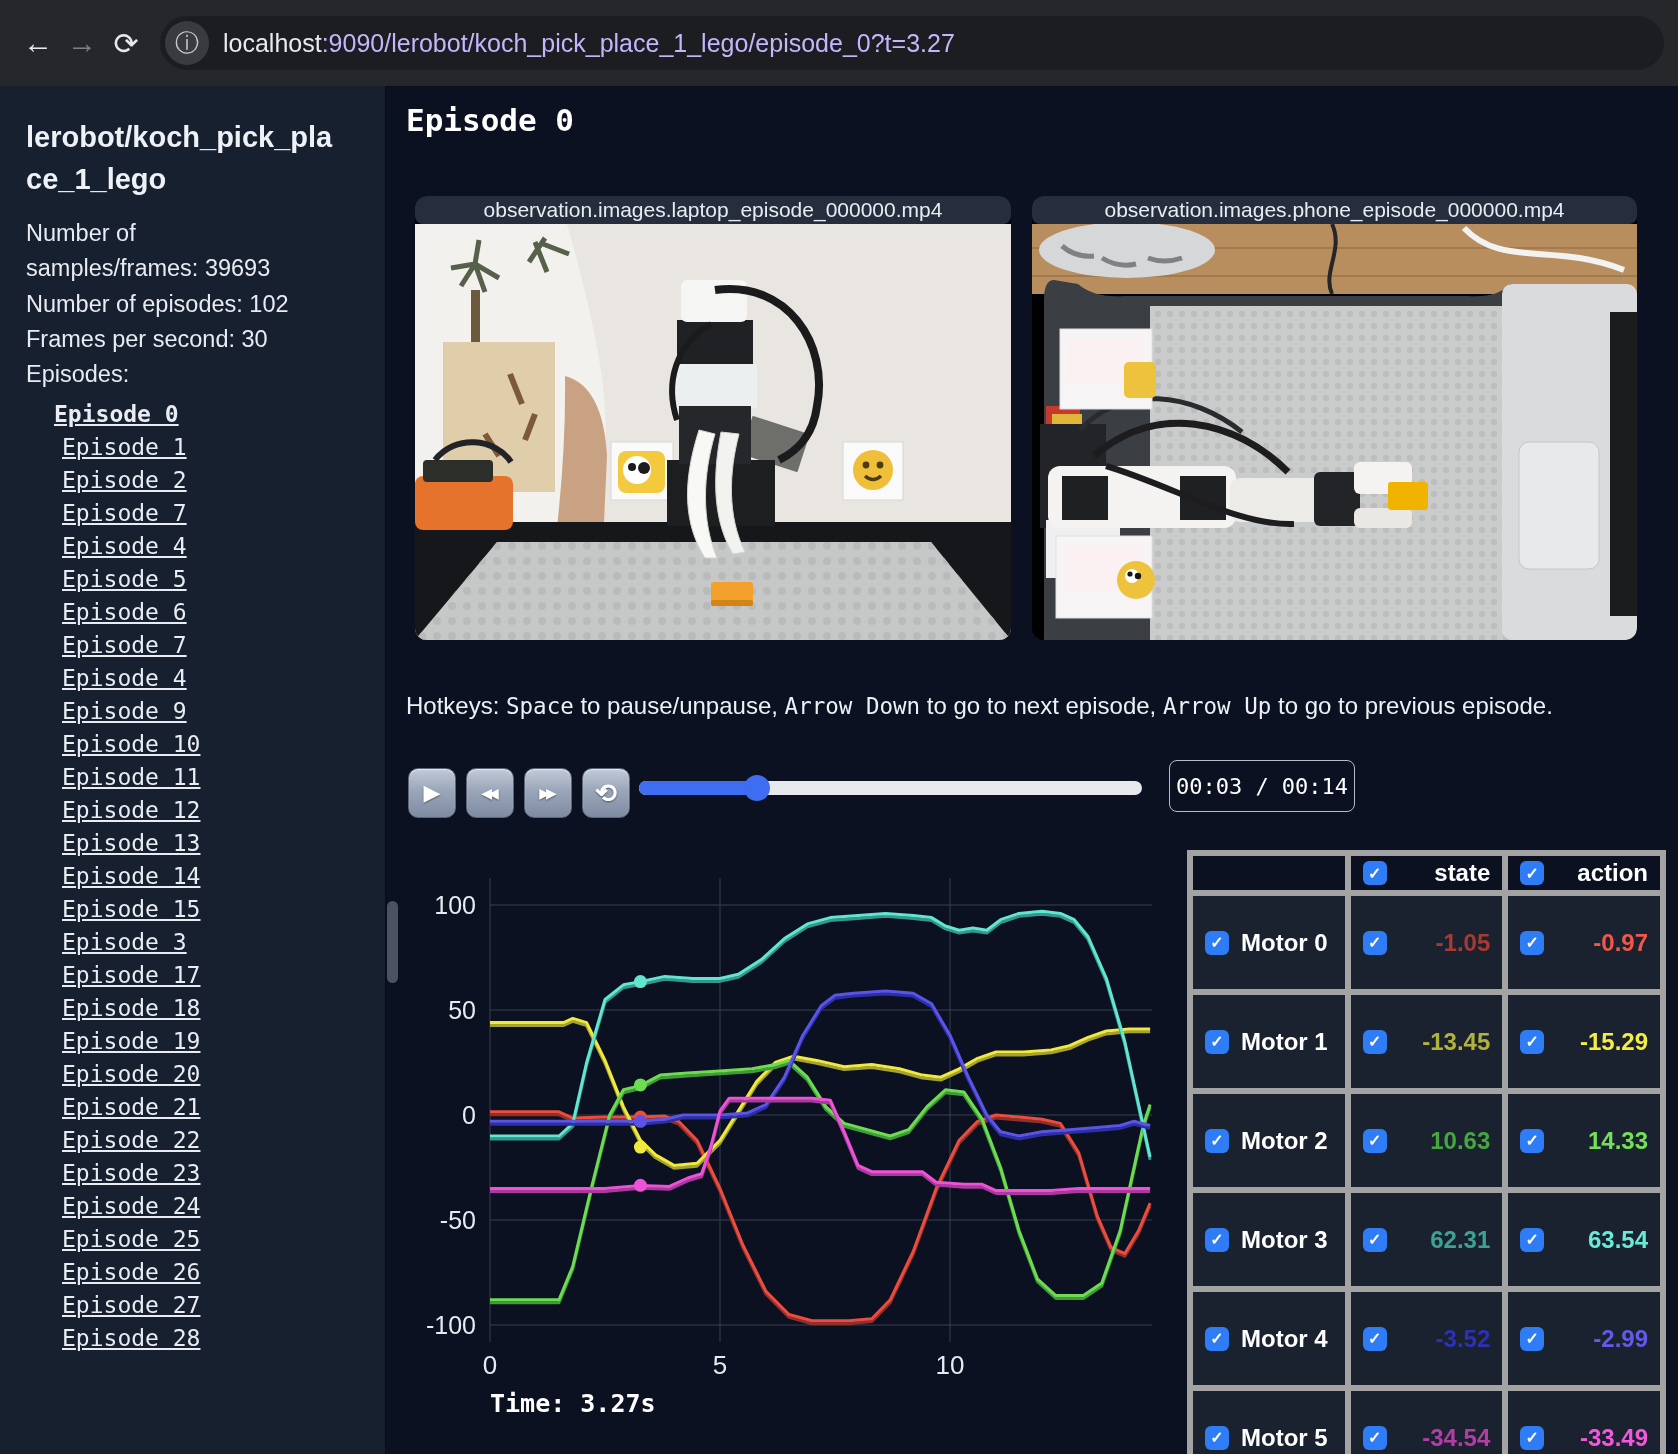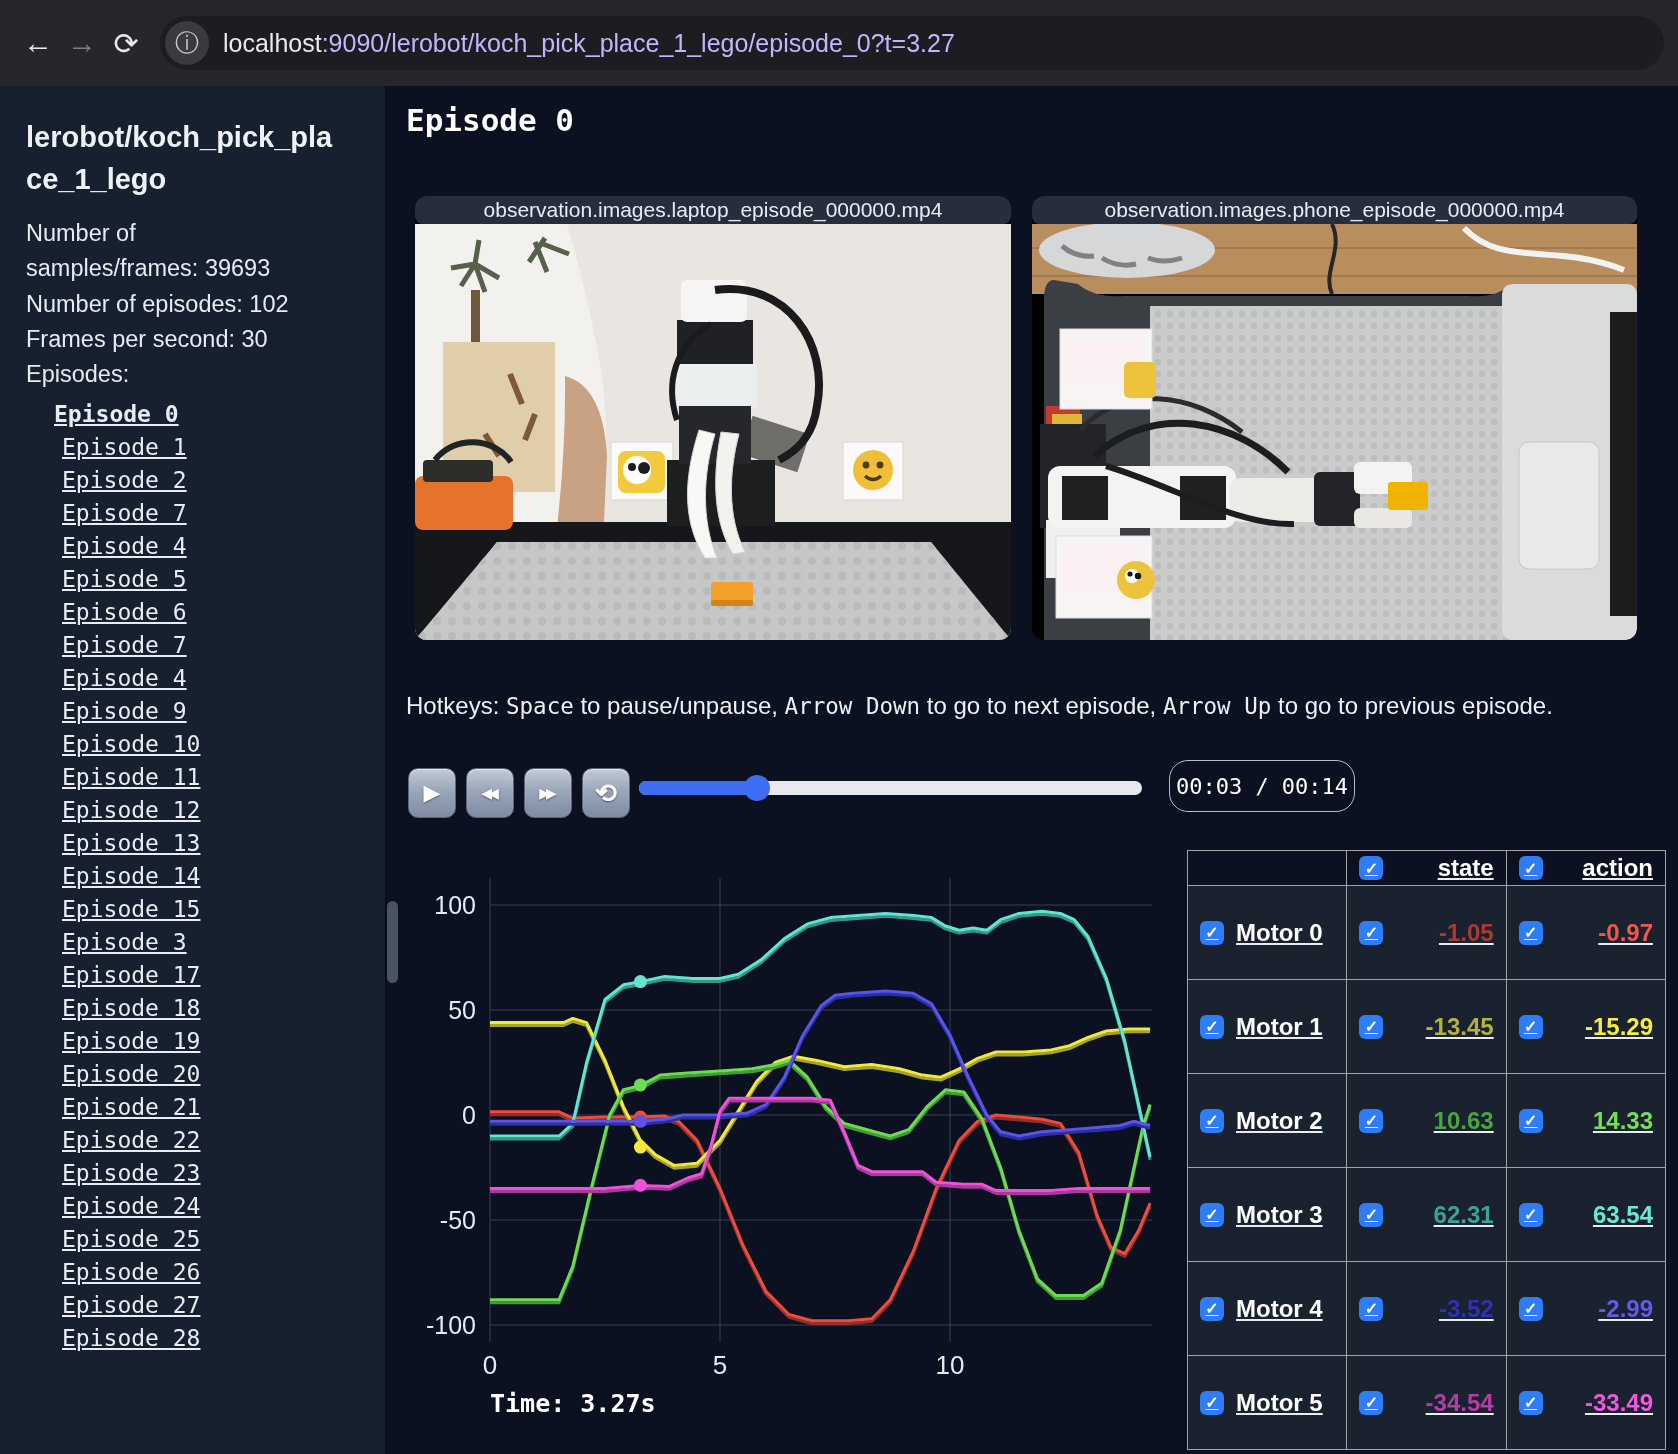--- a/index.html
+++ b/index.html
@@ -53,30 +53,30 @@
   .controls{position:absolute;left:22px;top:682px;height:52px;}
   .pbtn{position:absolute;top:0;width:46px;height:48px;border-radius:10px;border:1px solid #5c6678;
         background:linear-gradient(180deg,#c2cad7 0%,#9aa6b9 45%,#7f8ba1 100%);
         color:#ffffff;display:flex;align-items:center;justify-content:center;cursor:pointer;
         box-shadow:inset 0 1px 1px rgba(255,255,255,.6);}
   .pbtn span{text-shadow:0 1px 2px rgba(0,0,0,.45);}
   .slider{position:absolute;left:231px;top:13px;width:503px;height:14px;border-radius:7px;background:#e8e9ec;cursor:pointer;}
   .slider .fill{position:absolute;left:0;top:0;height:14px;border-radius:7px;background:#3e6df1;}
   .slider .thumb{position:absolute;top:-6px;width:26px;height:26px;border-radius:50%;background:#3e6df1;}
   .timebox{position:absolute;left:761px;top:-8px;width:184px;height:50px;border:1.5px solid #b7bcc6;
-           border-radius:19px;color:#fff;font-size:22px;display:flex;align-items:center;justify-content:center;}
+           border-radius:8px;color:#fff;font-size:22px;display:flex;align-items:center;justify-content:center;}
 
   .chartwrap{position:absolute;left:12px;top:774px;}
   .grid{stroke:#39404f;stroke-width:1;}
   .ytick,.xtick{fill:#e7eaf0;font-family:"Liberation Sans",sans-serif;font-size:25px;}
   .xtick{font-size:26px;}
   .timelabel{fill:#ffffff;font-family:"DejaVu Sans Mono",monospace;font-weight:bold;font-size:25px;}
 
   .mtable{position:absolute;left:801px;top:764px;width:479px;border-collapse:collapse;table-layout:fixed;}
-  .mtable td,.mtable th{border:1px solid #a3a3a3;padding:0 12px;text-decoration:underline;}
+  .mtable td,.mtable th{border:6px solid #a3a3a3;padding:0 12px;}
   .mtable th{height:34px;background:#0b1120;}
   .mtable td{height:93px;background:#1a2230;}
   .cellflex{display:flex;align-items:center;justify-content:space-between;}
   .cb{flex:0 0 auto;width:24px;height:24px;border-radius:6px;background:#2e7cf6;display:flex;
       align-items:center;justify-content:center;cursor:pointer;}
   .cb::before{content:"✓";color:#fff;font-size:16px;font-weight:bold;}
   .hlabel{font-size:24px;font-weight:bold;color:#ffffff;}
   .mname{font-size:24px;font-weight:bold;color:#ffffff;margin-left:12px;flex:1 1 auto;text-align:left;}
   .mval{font-size:24px;font-weight:bold;}
 </style>

